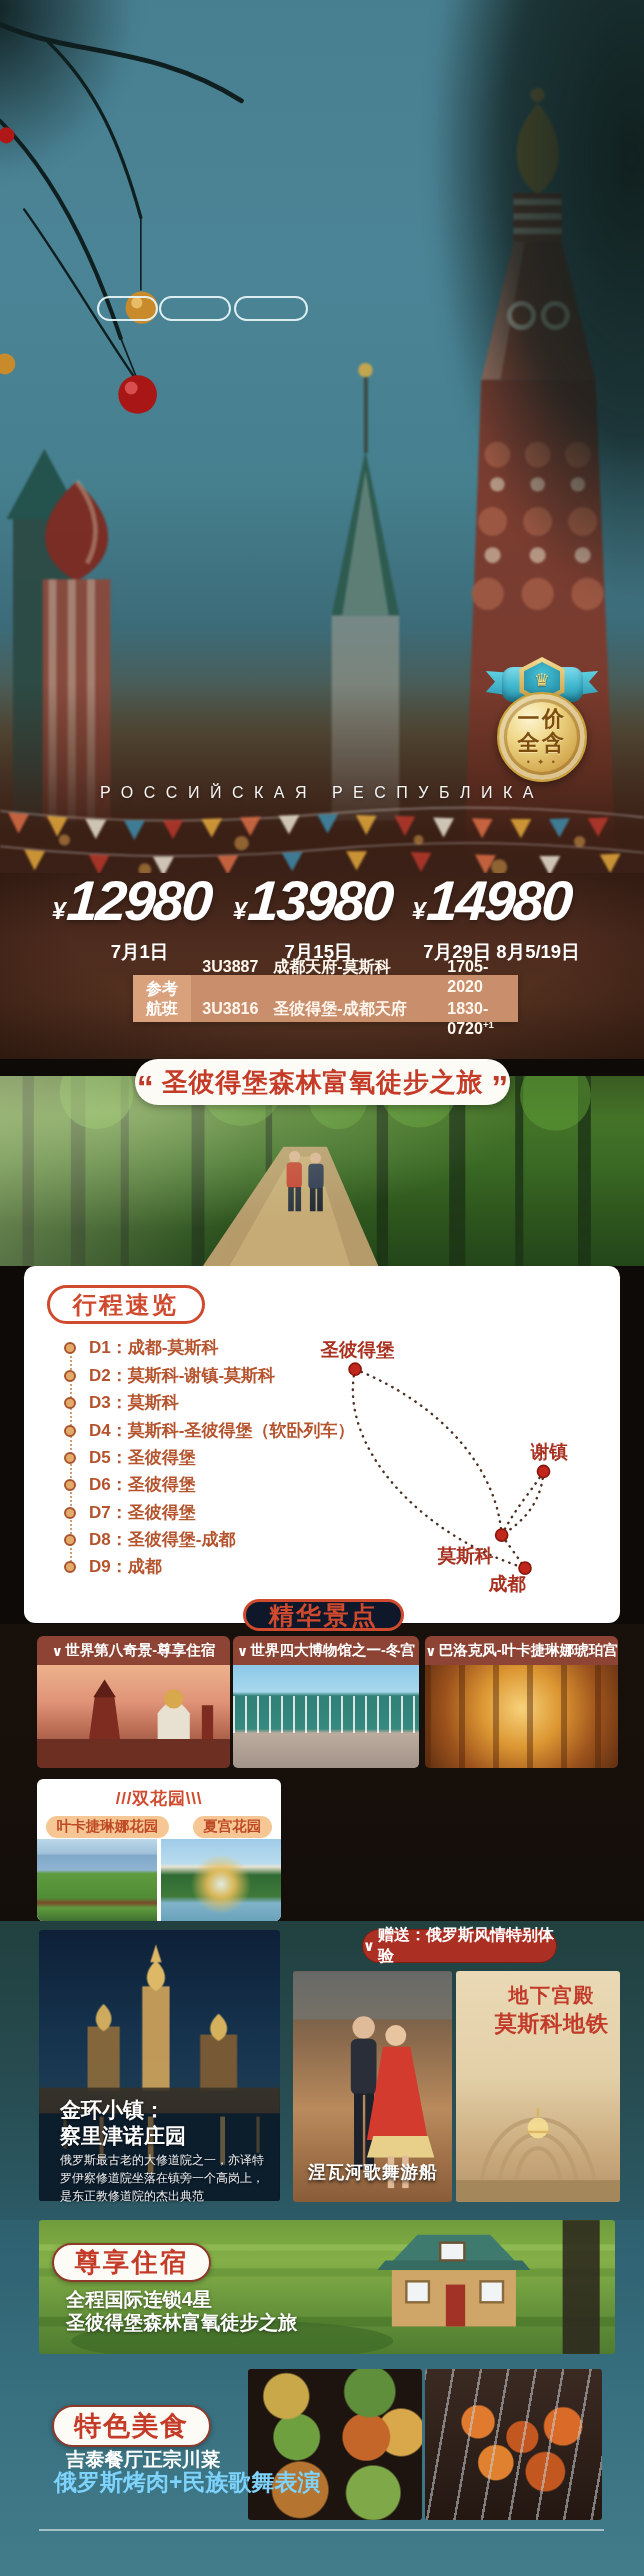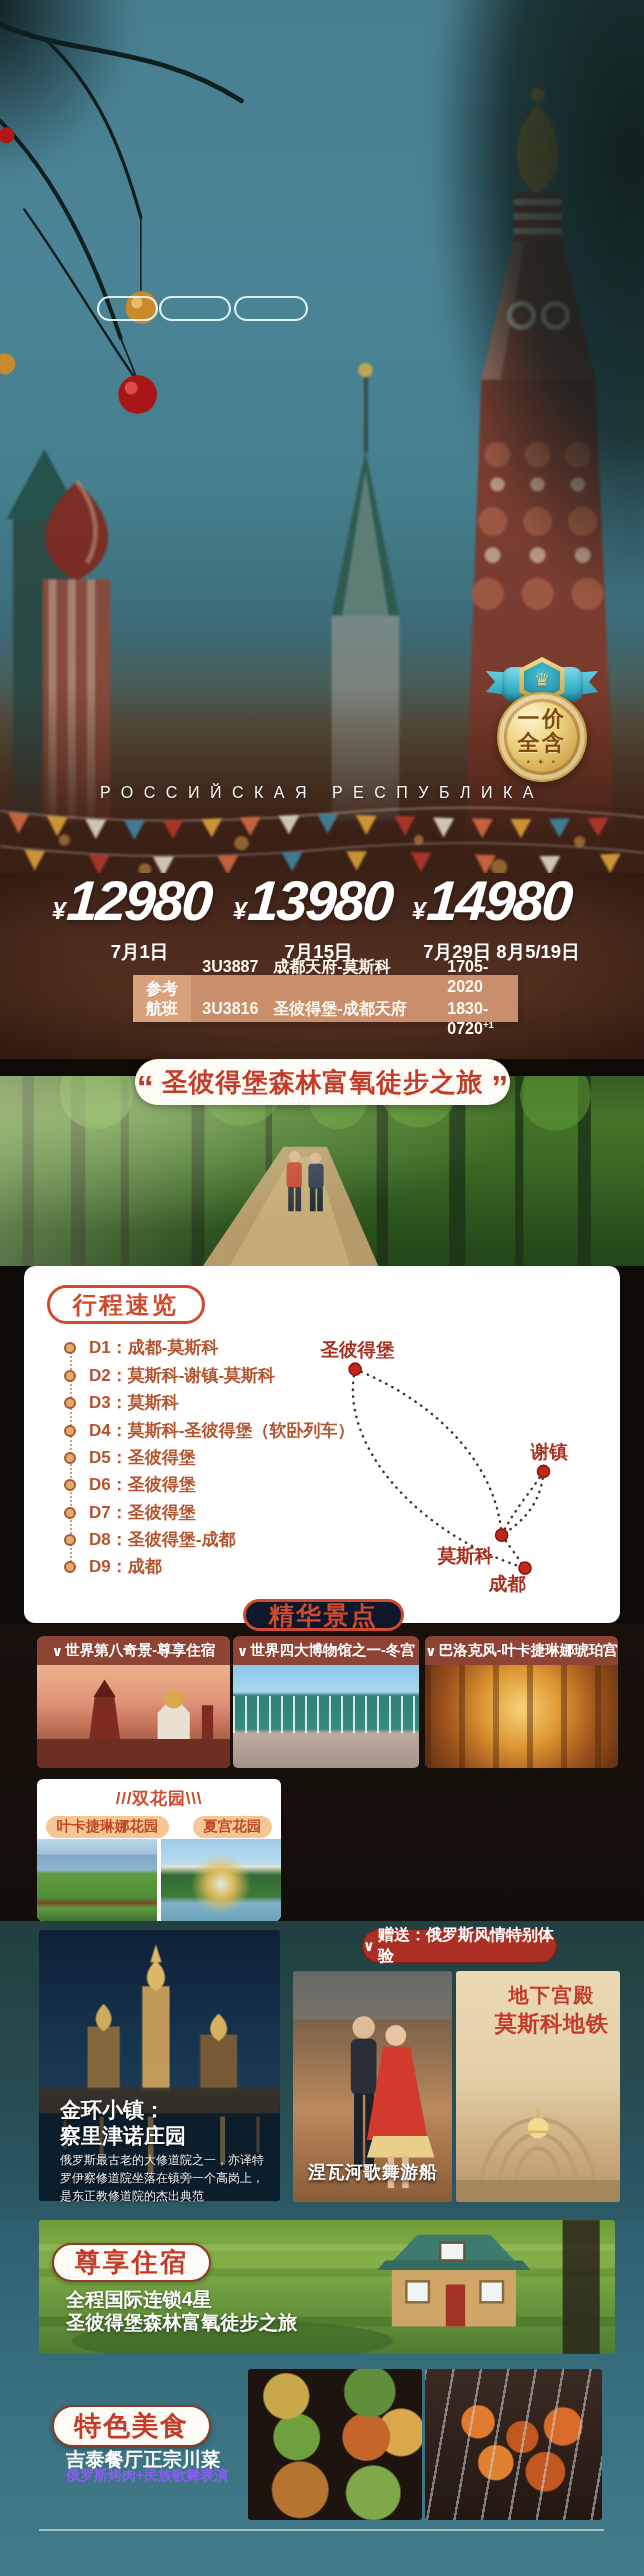--- a/index.html
+++ b/index.html
@@ -141,21 +141,21 @@
   .house-photo{left:39px;top:2220px;width:576px;height:134px;}
   .lodging-pill{position:absolute;left:52px;top:2243px;width:159px;height:39px;background:#fdfbf6;border:2.4px solid #8d3a2a;
     border-radius:22px;display:flex;align-items:center;justify-content:center;color:#c43b28;font-size:26px;font-weight:900;
     letter-spacing:2.4px;z-index:4;box-shadow:0 1.6px 4.8px rgba(0,0,0,.3);}
   .lodge-l1{position:absolute;left:66px;top:2286px;color:#fff;font-size:19.3px;font-weight:900;z-index:4;text-shadow:0 0.8px 3.2px rgba(0,0,0,.5);}
   .lodge-l2{position:absolute;left:66px;top:2309px;color:#fff;font-size:19.3px;font-weight:900;z-index:4;text-shadow:0 0.8px 3.2px rgba(0,0,0,.5);}
   .food-pill{position:absolute;left:52px;top:2405px;width:159px;height:42px;background:#fdfbf6;border:2.4px solid #8d3a2a;
     border-radius:22.5px;display:flex;align-items:center;justify-content:center;color:#c43b28;font-size:27px;font-weight:900;
     letter-spacing:1.6px;z-index:4;box-shadow:0 1.6px 4.8px rgba(0,0,0,.3);}
   .food-l1{position:absolute;left:66px;top:2446px;color:#fff;font-size:19.3px;font-weight:900;z-index:4;}
-  .food-l2{position:absolute;left:66px;top:2467px;color:#8b5cf6;font-size:14px;font-weight:900;z-index:4;}
+  .food-l2{position:absolute;left:54px;top:2467px;color:#7dd3fc;font-size:23px;font-weight:900;z-index:4;}
   .food-photo-l{left:248px;top:2369px;width:174px;height:151px;}
   .food-photo-r{left:425px;top:2369px;width:177px;height:151px;}
   .divider{position:absolute;left:39px;top:2529px;width:565px;height:1.6px;background:rgba(230,240,240,.6);}
 
   
   .art-kremlin{background:linear-gradient(180deg,#ecb28c 0%,#e09478 35%,#b86a52 65%,#6e3a2c 100%);}
   .art-winter{background:linear-gradient(180deg,#8cc8e8 0%,#a8d8ee 26%,#2f8076 30%,#35897e 62%,#bcab9d 66%,#a3948a 100%);}
   .art-winter::before{content:"";position:absolute;left:0;top:30%;width:100%;height:36%;
     background:repeating-linear-gradient(90deg,rgba(255,255,255,.8) 0 2.4px,rgba(255,255,255,0) 2.4px 12px);}
   .art-amber{background:radial-gradient(circle at 50% 42%,#f7d27a 0%,#dc9632 35%,#9c521c 68%,#5f2f12 100%);}

